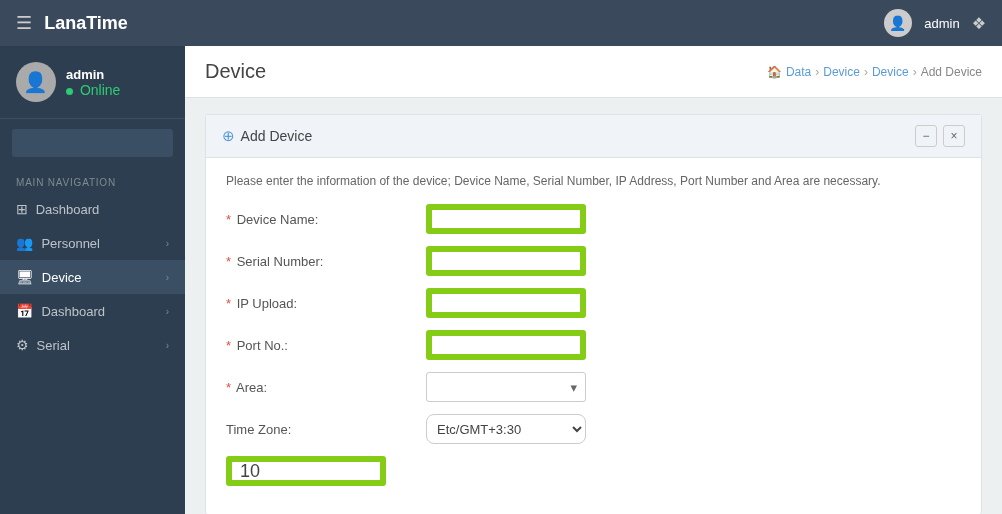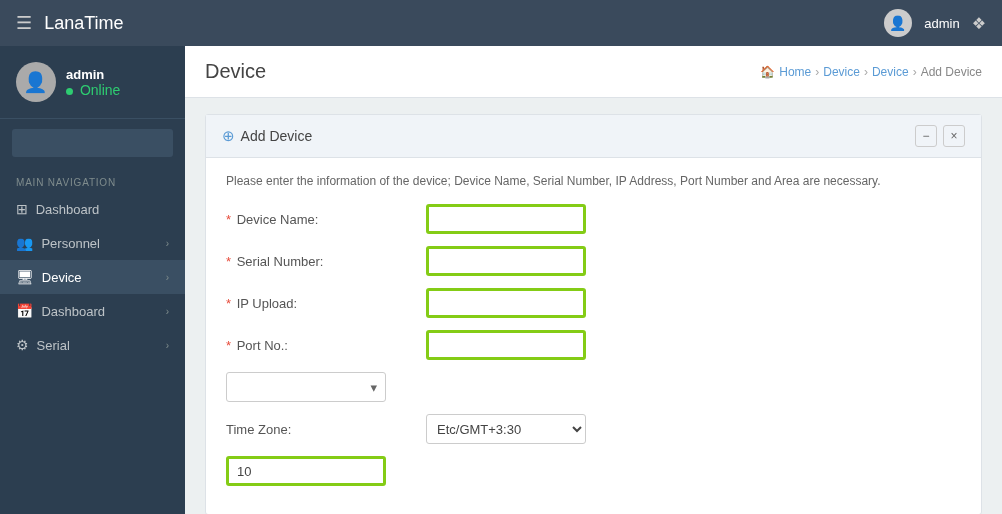--- a/index.html
+++ b/index.html
@@ -9,21 +9,21 @@
     .top-nav {
       background: #3a4a5c;
       height: 46px;
       display: flex;
       align-items: center;
       justify-content: space-between;
       padding: 0 16px;
       flex-shrink: 0;
     }
     .top-nav-left { display: flex; align-items: center; gap: 12px; }
-    .brand-name { color: #fff; font-size: 18px; font-weight: normal; }
+    .brand-name { color: #fff; font-size: 18px; font-weight: bold; }
     .hamburger-icon { color: #ccc; font-size: 18px; cursor: pointer; }
     .top-nav-right { display: flex; align-items: center; gap: 12px; }
     .admin-name { color: #fff; font-size: 13px; }
     .network-icon { color: #ccc; font-size: 16px; }
     .avatar-top { width: 28px; height: 28px; border-radius: 50%; background: #ccc; overflow: hidden; display: flex; align-items: center; justify-content: center; font-size: 14px; color: #555; }
 
     
     .layout { display: flex; flex: 1; overflow: hidden; }
 
     
@@ -157,32 +157,32 @@
       text-align: left;
       padding-right: 14px;
       font-size: 13px;
       color: #555;
       flex-shrink: 0;
     }
     .required-star { color: #e74c3c; margin-right: 2px; }
     .form-control {
       width: 160px;
       height: 30px;
-      border: 3px solid #84cc16;
+      border: 6px solid #84cc16;
       border-radius: 3px;
       padding: 0 8px;
-      font-size: 13px;
+      font-size: 18px;
       color: #444;
       outline: none;
     }
     .form-select {
       width: 160px;
       height: 30px;
       border: 1px solid #ccc;
-      border-radius: 3px;
+      border-radius: 8px;
       padding: 0 6px;
       font-size: 13px;
       color: #444;
       background: #fff;
       outline: none;
     }
     .area-dropdown {
       width: 160px;
       height: 30px;
       border: 1px solid #ccc;
@@ -263,21 +263,21 @@
       <span class="sidebar-chevron">›</span>
     </div>
   </div>
 
   <div class="main-content">
 
     <div class="page-header">
       <h1 class="page-title">Device</h1>
       <div class="breadcrumb">
         <span>🏠</span>
-        <a href="#">Home</a>
+        <a href="#">Data</a>
         <span class="breadcrumb-sep">›</span>
         <a href="#">Device</a>
         <span class="breadcrumb-sep">›</span>
         <a href="#">Device</a>
         <span class="breadcrumb-sep">›</span>
         <span>Add Device</span>
       </div>
     </div>
 
     <div class="card">
@@ -320,20 +320,24 @@
 
         <div class="form-row">
           <label class="form-label">
             <span class="required-star">*</span>
             <span>Port No.:</span>
           </label>
           <input type="text" class="form-control" style="">
         </div>
 
         <div class="form-row">
+          <label class="form-label">
+            <span class="required-star">*</span>
+            <span>Area:</span>
+          </label>
           <div class="area-dropdown">
             <span style="font-size:13px;color:#666;">▾</span>
           </div>
         </div>
 
         <div class="form-row">
           <label class="form-label">
             <span>Time Zone:</span>
           </label>
           <select class="form-select">

